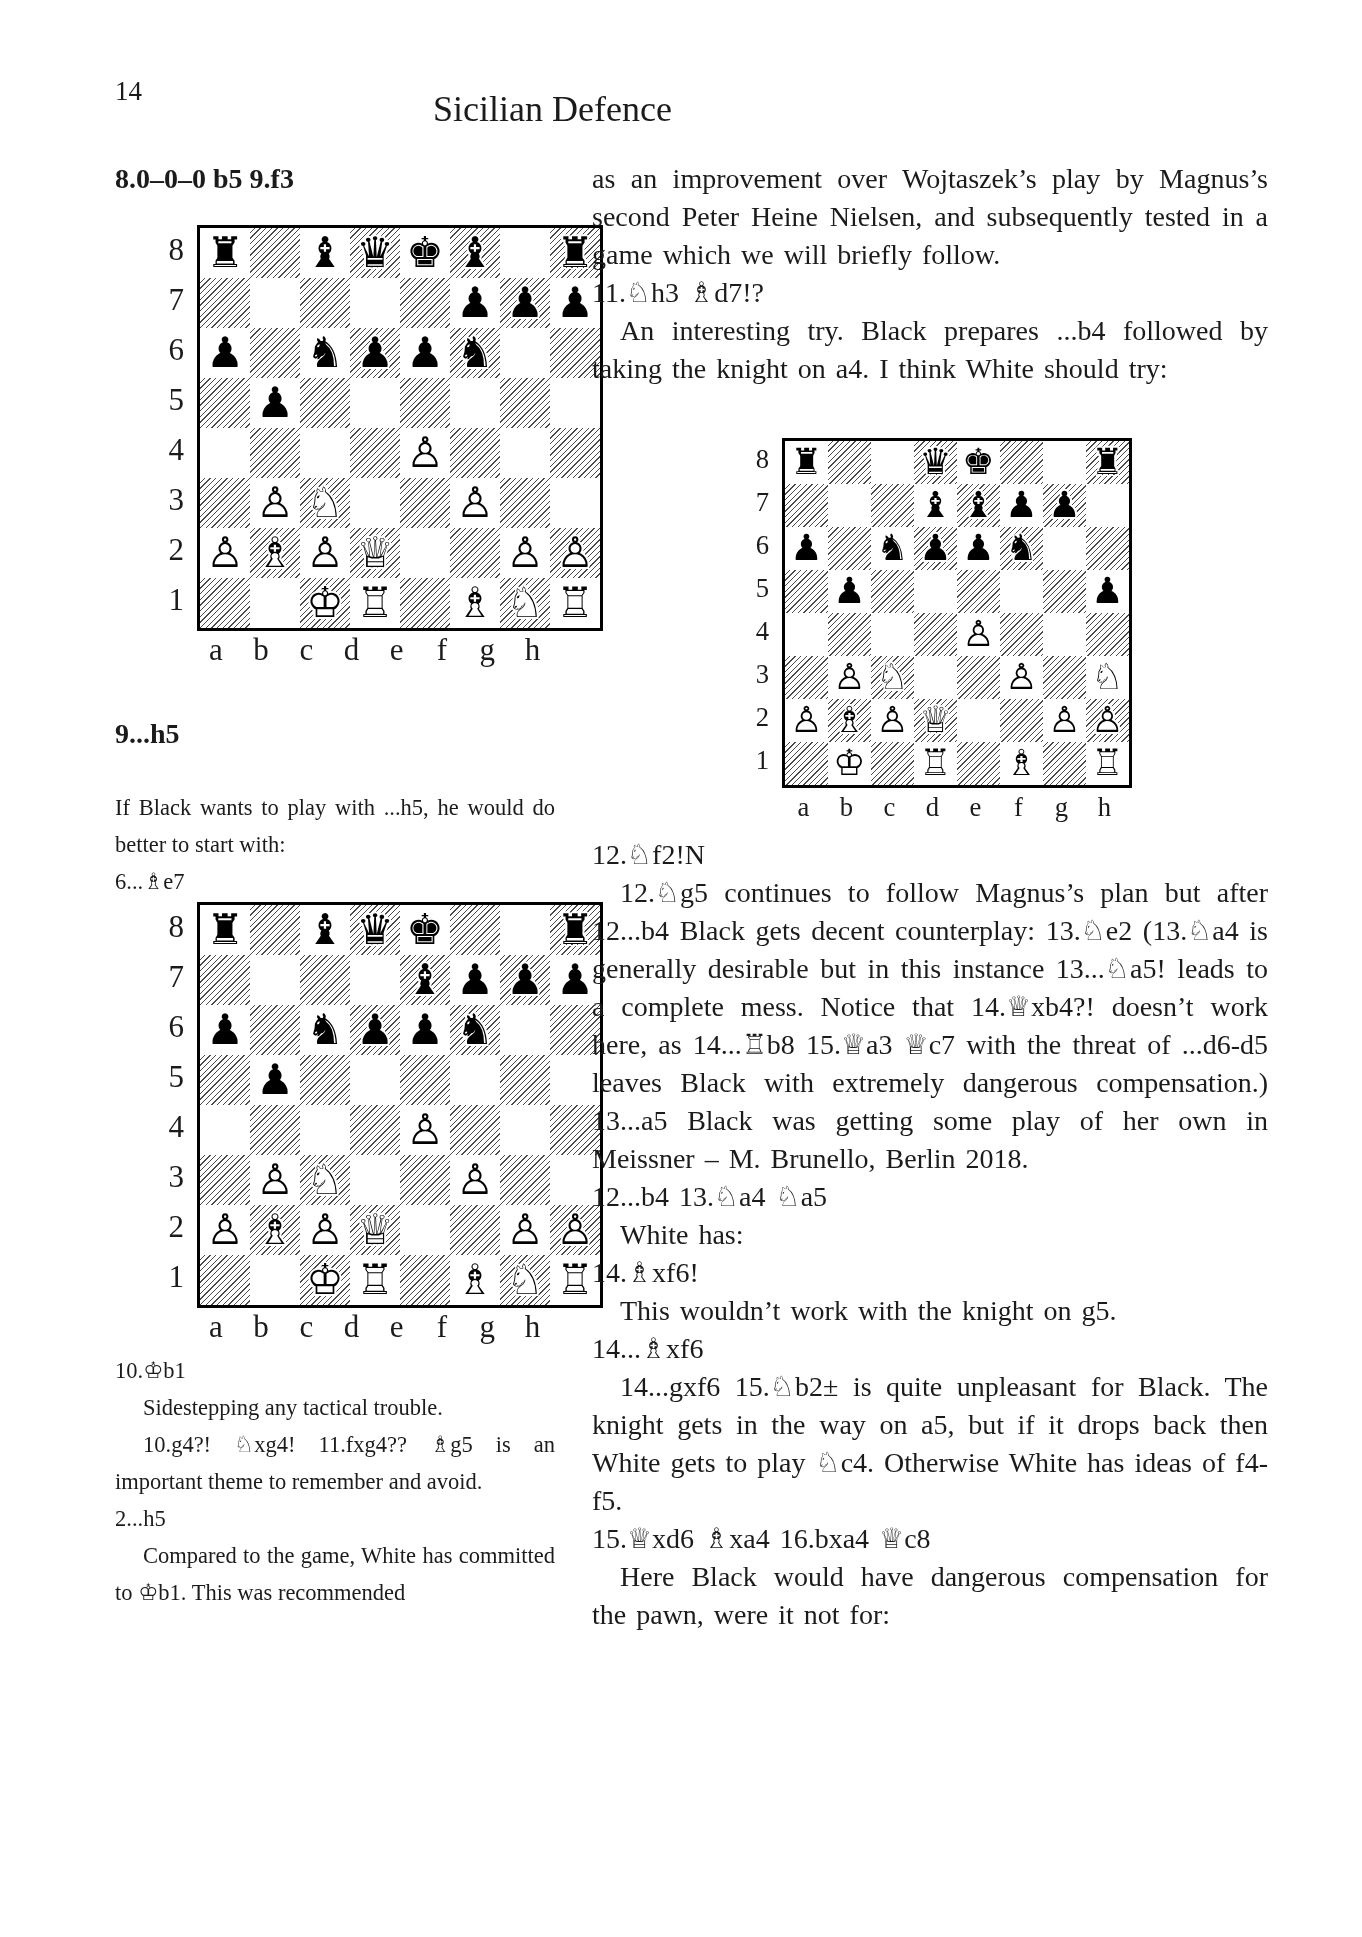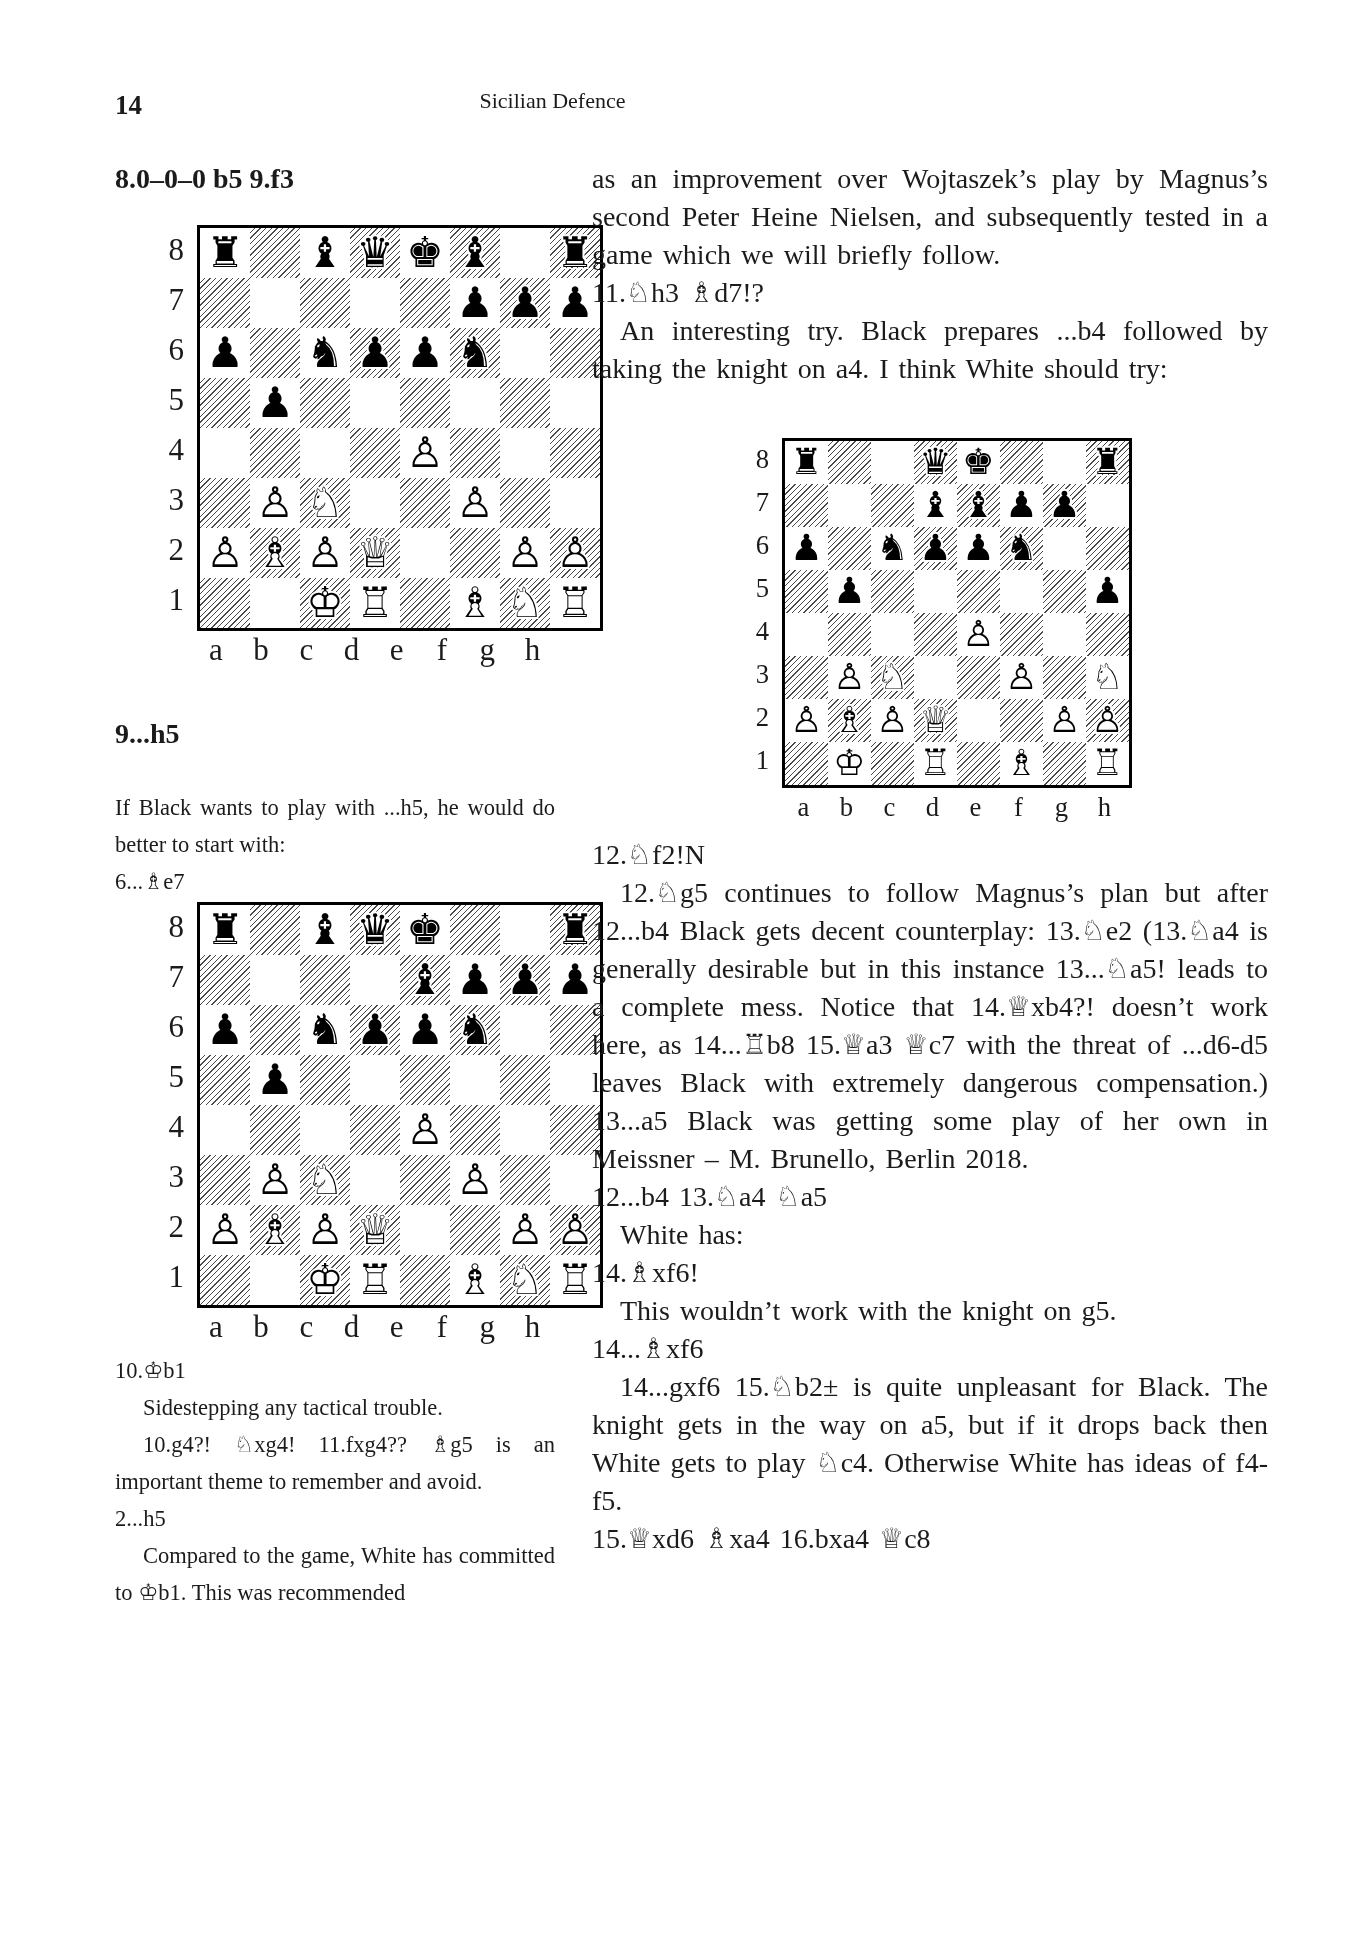--- a/index.html
+++ b/index.html
@@ -1,22 +1,22 @@
 <!DOCTYPE html>
 <html><head>
 <meta charset="utf-8">
 <style>
   html,body { margin:0; padding:0; }
   body {
     width:1362px; height:1937px; background:#ffffff; color:#1b1b1b;
     font-family:"Liberation Serif","DejaVu Serif","DejaVu Sans",serif;
     position:relative; overflow:hidden;
   }
-  .page-number { position:absolute; left:115px; top:90px; font-size:27px;font-weight:bold; }
-  .page-title  { position:absolute; left:0; top:88px; width:1105px; text-align:center; font-size:22px; }
+  .page-number { position:absolute; left:115px; top:76px; font-size:27px; }
+  .page-title  { position:absolute; left:0; top:88px; width:1105px; text-align:center; font-size:36px; }
 
   .col { position:absolute; top:160px; }
   .col-left  { left:115px; width:440px;  font-size:22.5px; line-height:37px; }
   .col-right { left:592px; width:676px;  font-size:28px;   line-height:38px; word-spacing:3px; }
 
   .para { margin:0; text-align:justify; text-indent:28px; }
   .para.flush { text-indent:0; }
   .moveline { margin:0; }
   .moveheading { margin:0; font-weight:bold; }
   .col-left .moveheading { font-size:28px; }
@@ -676,13 +676,14 @@
     </div>
     <div class="moveline">12.♘f2!N</div>
     <p class="para">12.♘g5 continues to follow Magnus’s plan but after 12...b4 Black gets decent counterplay: 13.♘e2 (13.♘a4 is generally desirable but in this instance 13...♘a5! leads to a complete mess. Notice that 14.♕xb4?! doesn’t work here, as 14...♖b8 15.♕a3 ♕c7 with the threat of ...d6-d5 leaves Black with extremely dangerous compensation.) 13...a5 Black was getting some play of her own in Meissner – M. Brunello, Berlin 2018.</p>
     <div class="moveline">12...b4 13.♘a4 ♘a5</div>
     <p class="para">White has:</p>
     <div class="moveline">14.♗xf6!</div>
     <p class="para">This wouldn’t work with the knight on g5.</p>
     <div class="moveline">14...♗xf6</div>
     <p class="para">14...gxf6 15.♘b2± is quite unpleasant for Black. The knight gets in the way on a5, but if it drops back then White gets to play ♘c4. Otherwise White has ideas of f4-f5.</p>
     <div class="moveline">15.♕xd6 ♗xa4 16.bxa4 ♕c8</div>
+    <p class="para">Here Black would have dangerous compensation for the pawn, were it not for:</p>
   </div>
 
 </body></html>

